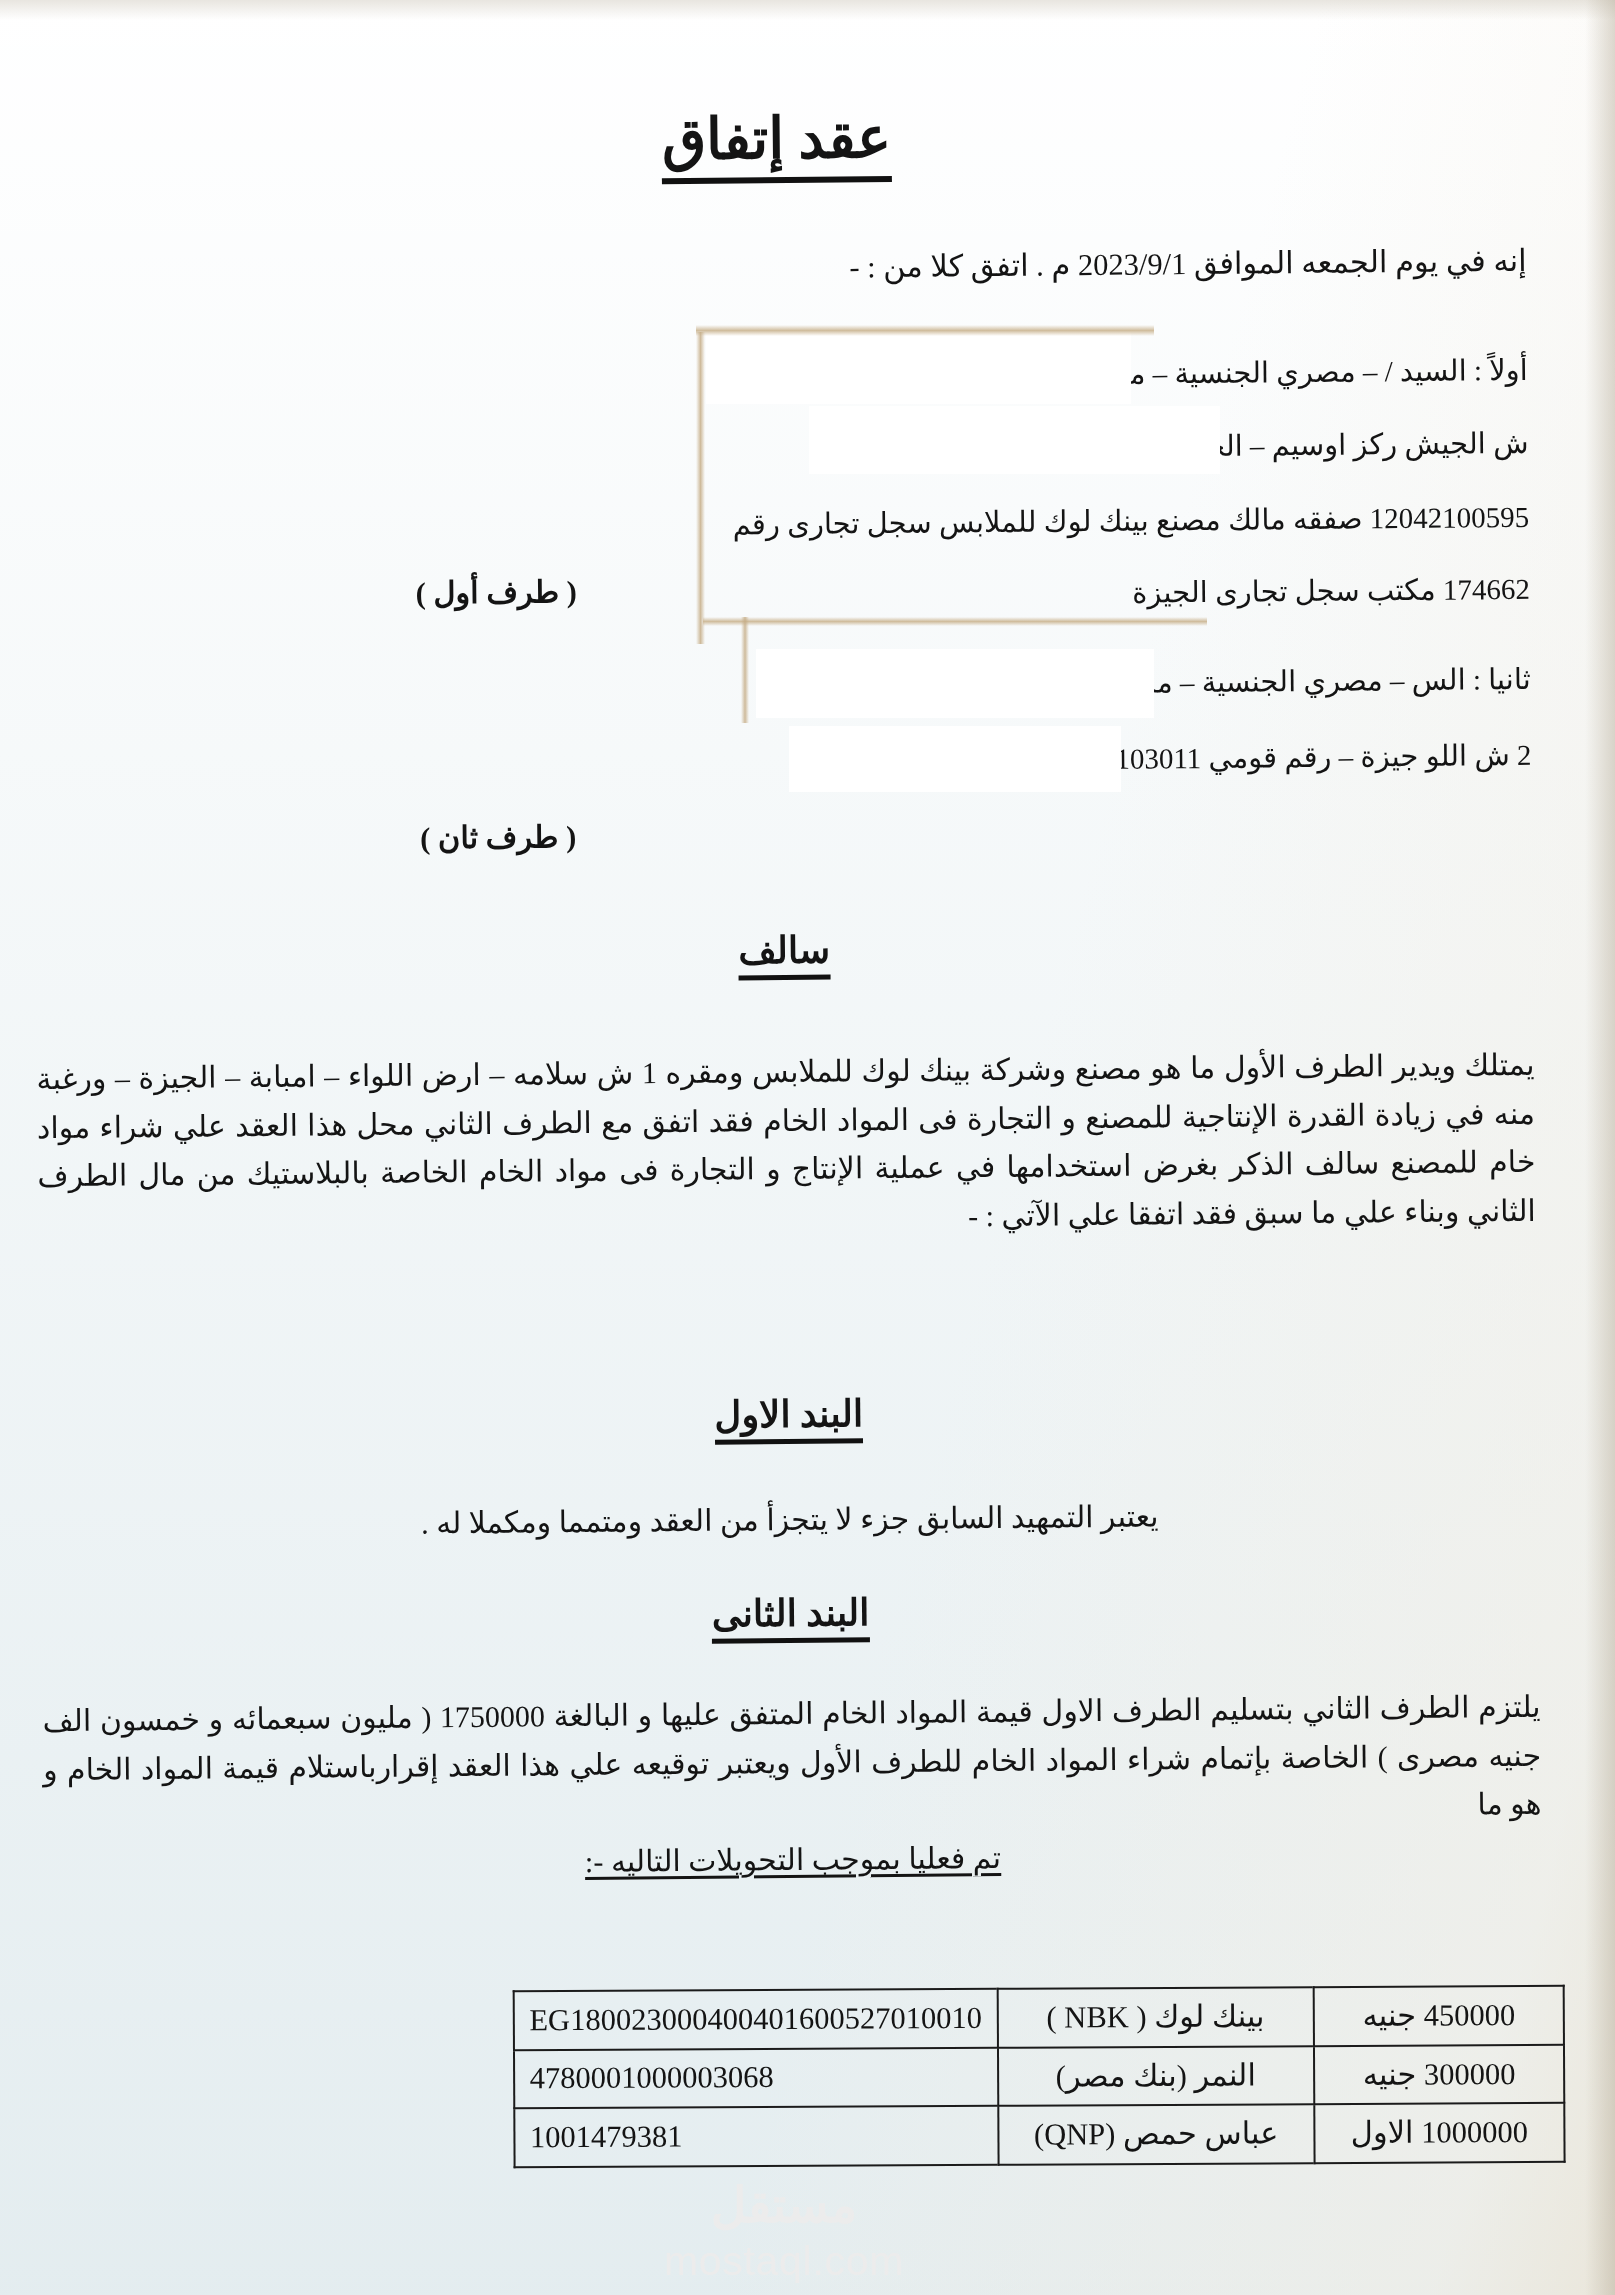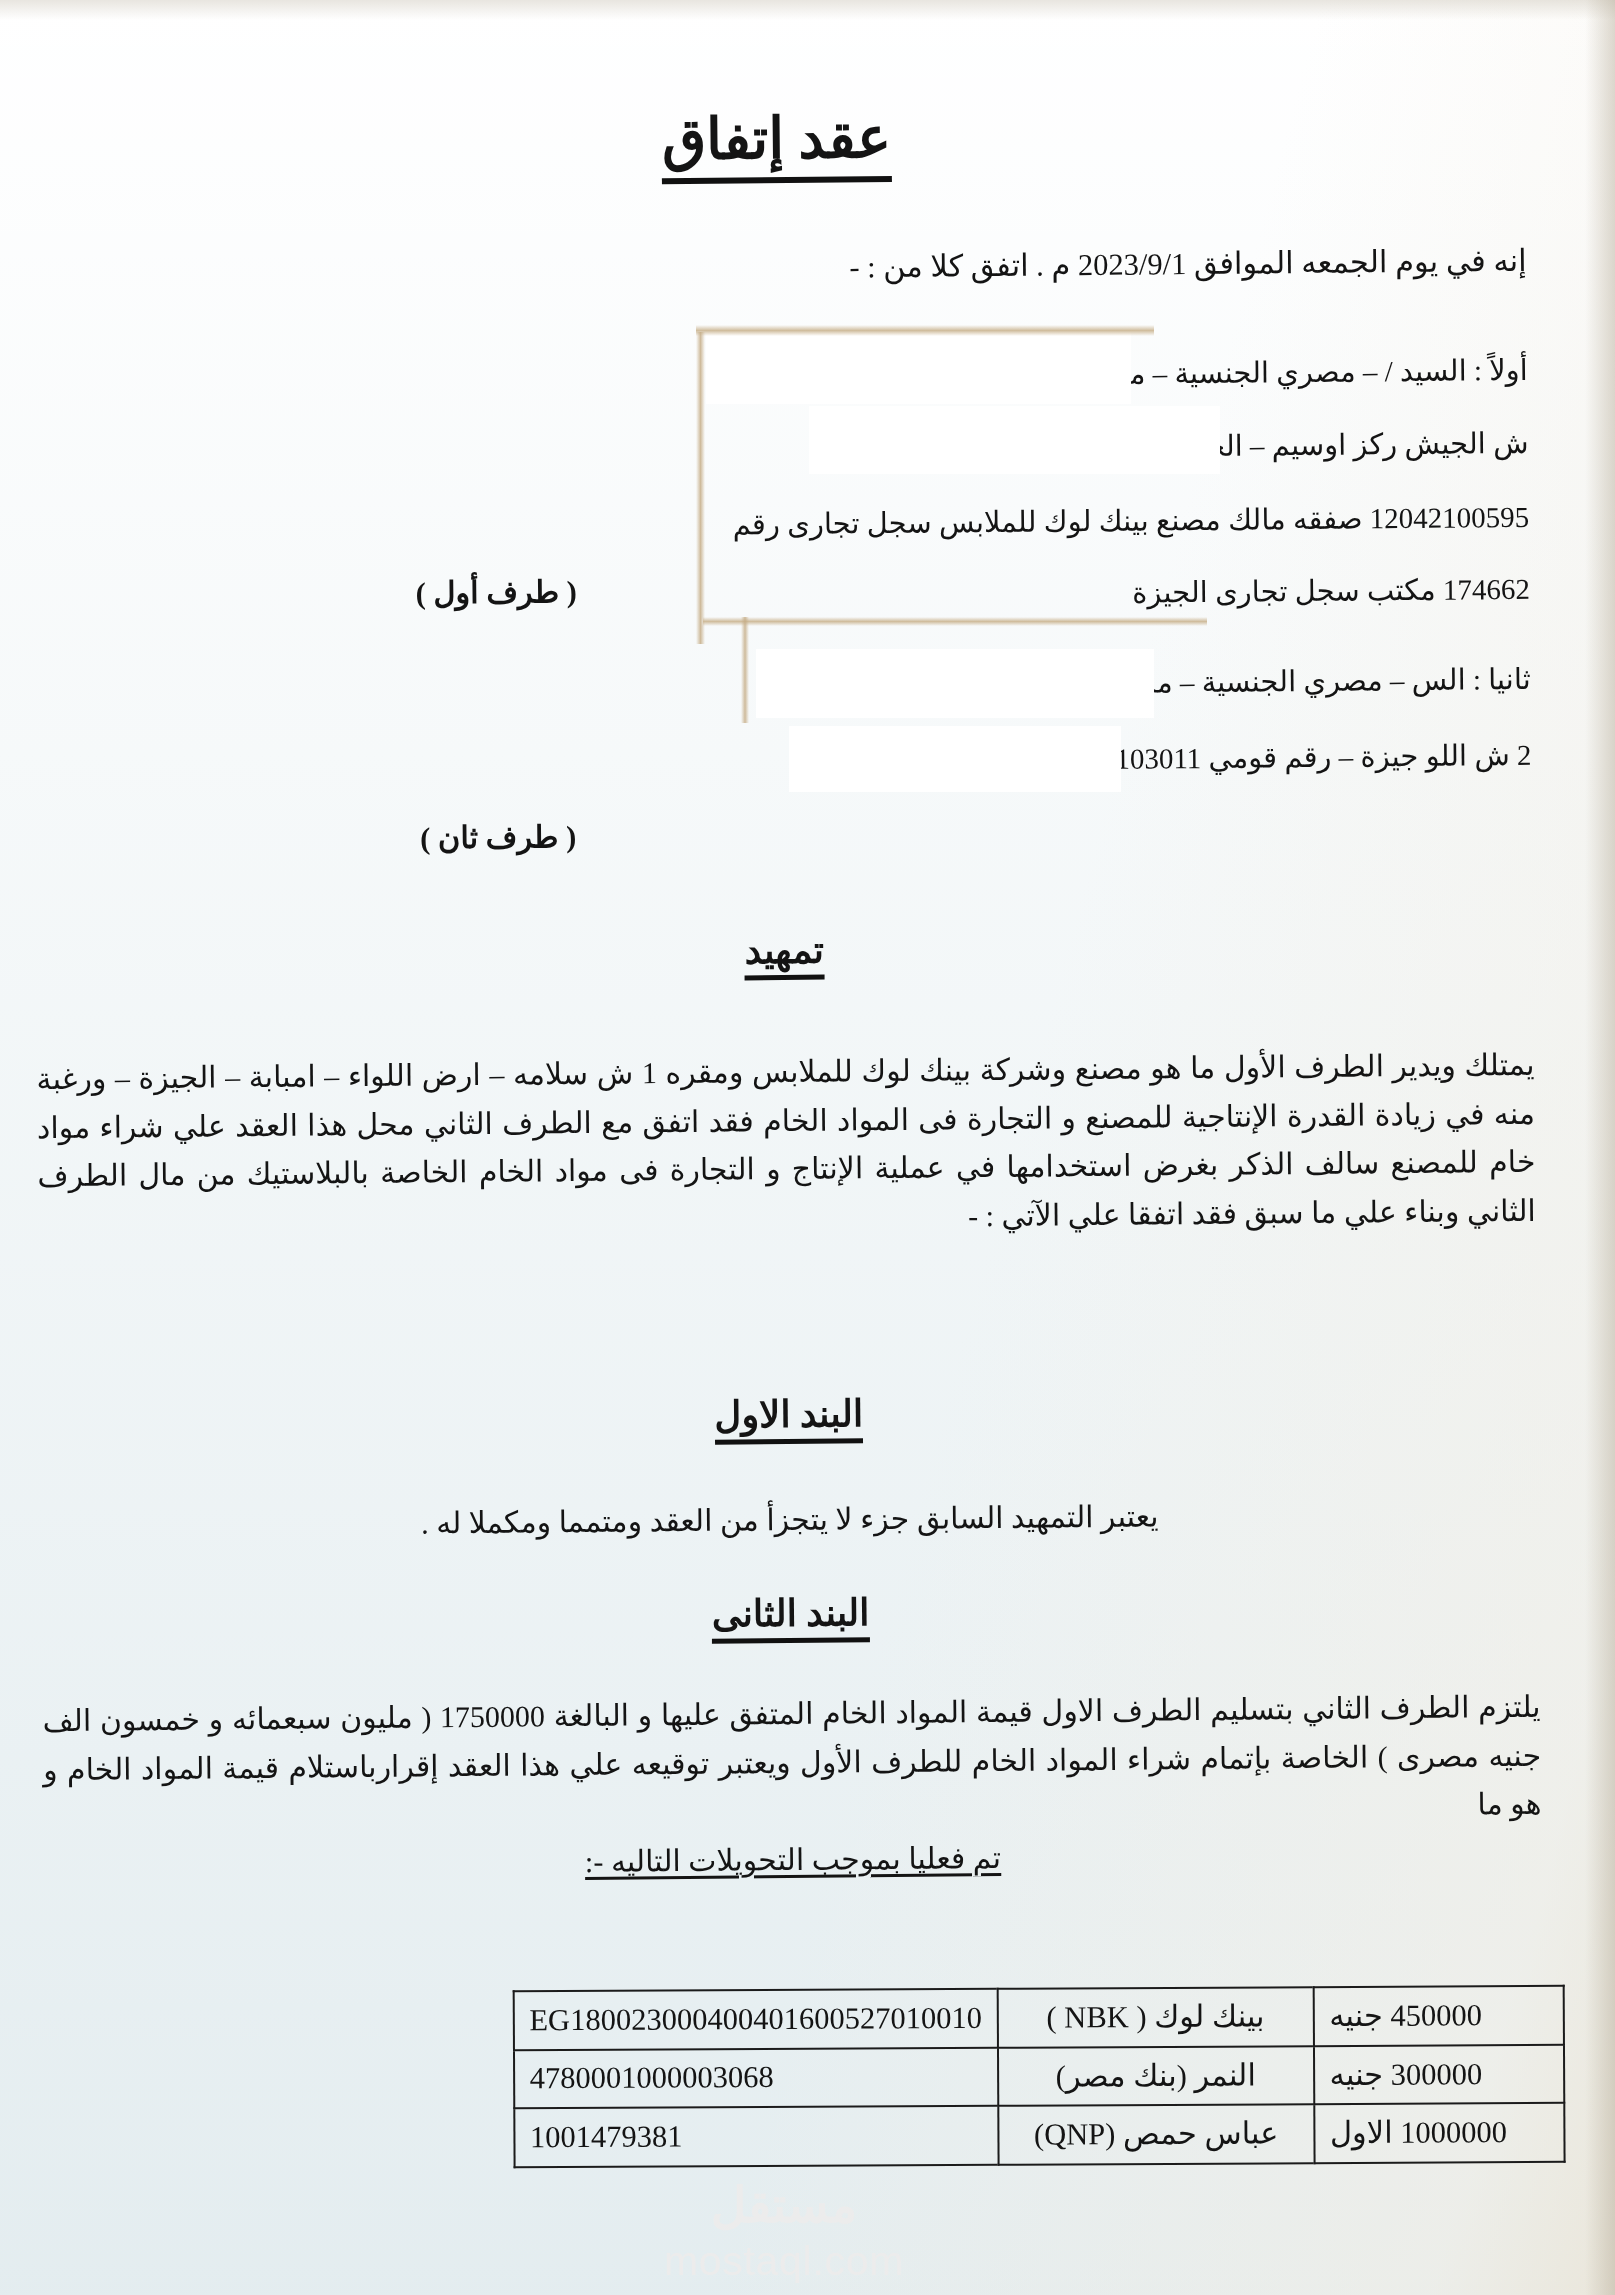--- a/index.html
+++ b/index.html
@@ -146,21 +146,21 @@
     font-size: 30.5px;
     transform: rotate(0.25deg);
   }
   .xfer-table td {
     border: 2px solid #1b1b1b;
     padding: 9.3px 14.6px;
     height: 38px;
     vertical-align: middle;
     white-space: nowrap;
   }
-  .col-amount { width: 219px; text-align: left; }
+  .col-amount { width: 219px; text-align: center; }
   .col-bank   { width: 285px; text-align: center; }
   .col-acct   { text-align: left; direction: ltr; font-family: "Liberation Serif", serif; }
 
   
   .ink {
     position: absolute;
     pointer-events: none;
   }
 
   
@@ -224,21 +224,21 @@
     <div class="line p1-l2">ش الجيش                        ركز اوسيم  –  الجيزة  –  رقم قومي  /</div>
     <div class="line p1-l3">12042100595            صفقه مالك مصنع بينك لوك للملابس سجل تجارى رقم</div>
     <div class="line p1-l4">174662 مكتب سجل تجارى الجيزة</div>
     <div class="party-tag tag1">( طرف أول )</div>
 
     <div class="line p2-l1">ثانيا : الس                               – مصري الجنسية – مسلم الديانة – المقيم /</div>
     <div class="line p2-l2">2 ش اللو                      جيزة – رقم قومي 28006072103011</div>
     <div class="party-tag tag2">( طرف ثان )</div>
 
     <div class="section-head h-tamheed">
-      <span class="ul">تمهيد</span>
+      <span class="ul">سالف</span>
     </div>
     <div class="para para-tamheed">يمتلك ويدير الطرف الأول ما هو مصنع وشركة بينك لوك للملابس ومقره 1 ش سلامه – ارض اللواء – امبابة – الجيزة – ورغبة منه في زيادة القدرة الإنتاجية للمصنع و التجارة فى المواد الخام  فقد اتفق مع الطرف الثاني محل هذا العقد علي شراء مواد خام للمصنع سالف الذكر بغرض استخدامها في عملية الإنتاج و التجارة فى مواد الخام الخاصة بالبلاستيك من مال الطرف الثاني وبناء علي ما سبق فقد اتفقا علي الآتي : -</div>
 
     <div class="section-head h-band1">
       <span class="ul">البند الاول</span>
     </div>
     <div class="para para-band1">يعتبر التمهيد السابق جزء لا يتجزأ من العقد ومتمما ومكملا له .</div>
 
     <div class="section-head h-band2">
       <span class="ul">البند الثانى</span>

